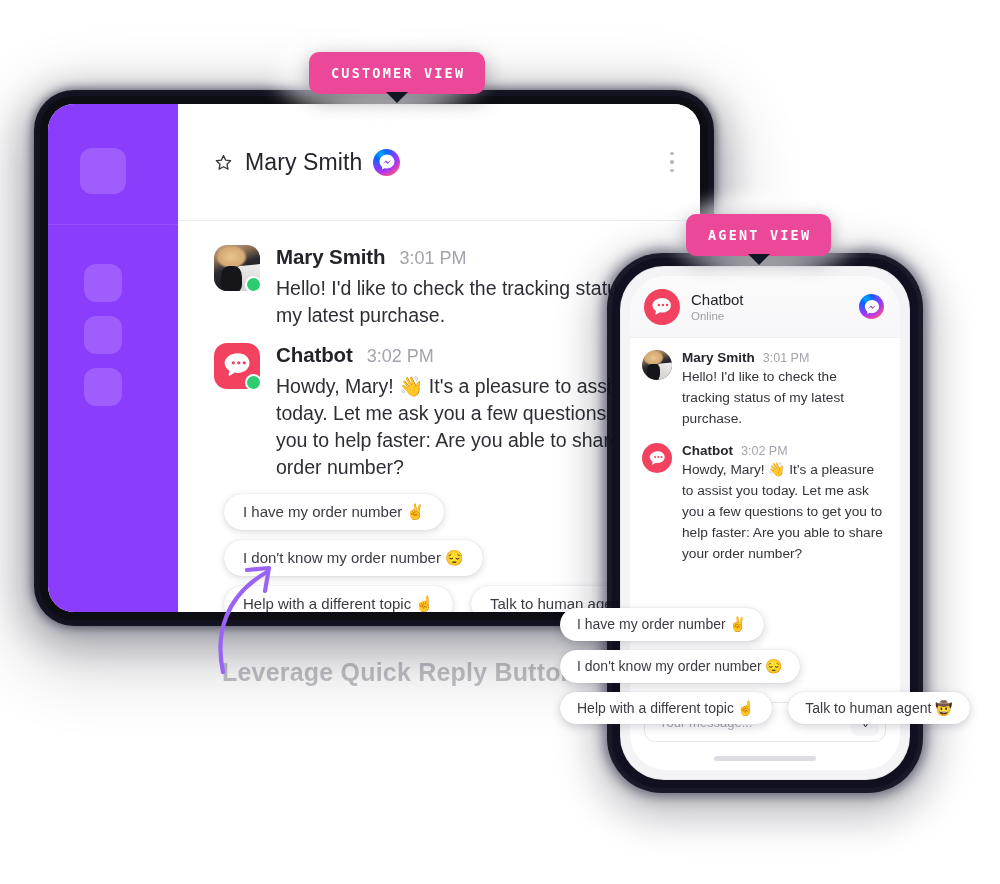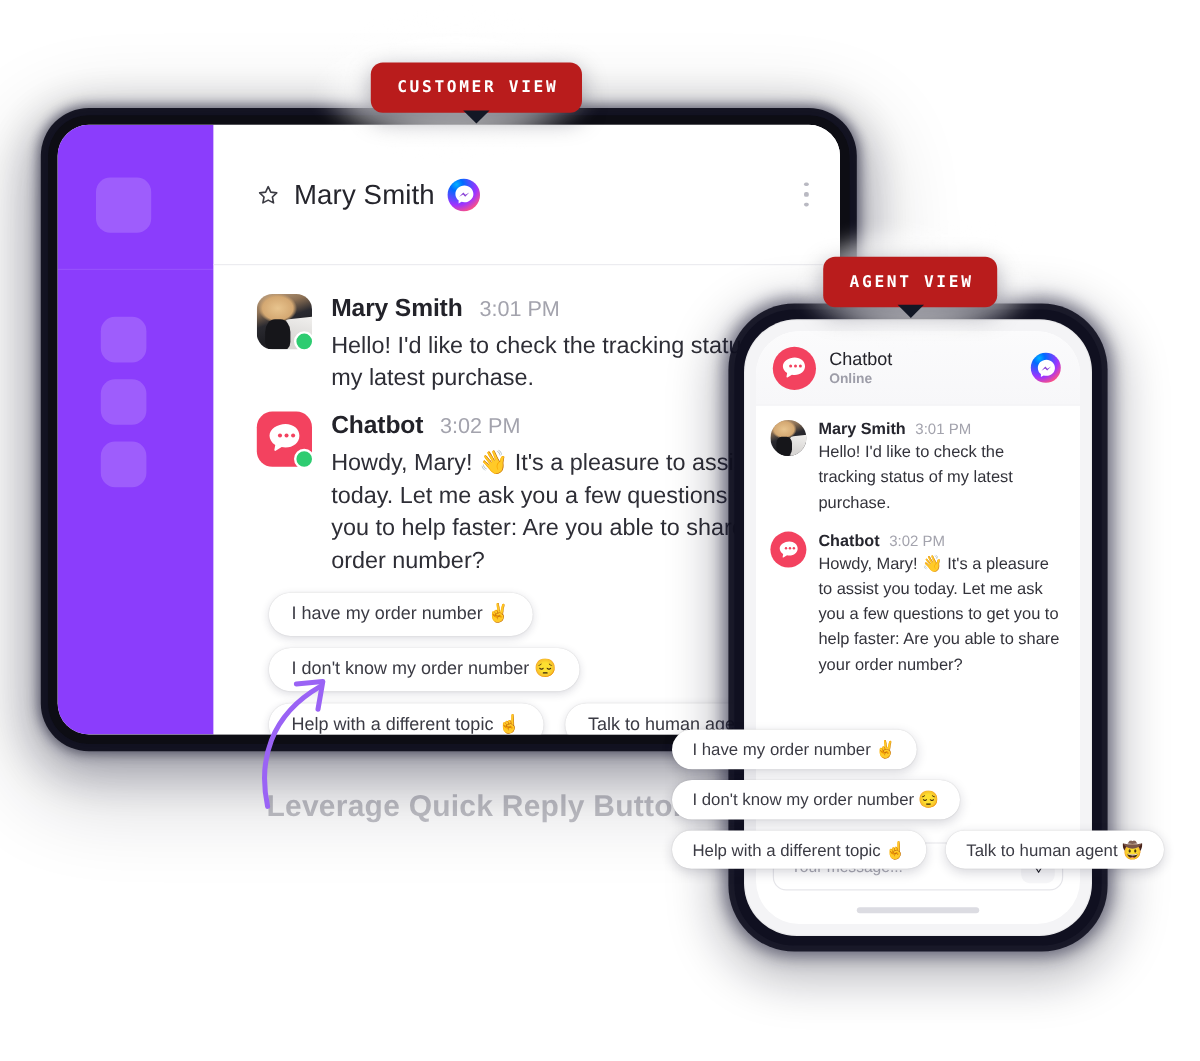--- a/index.html
+++ b/index.html
@@ -272,21 +272,21 @@
     position: absolute;
     left: 205px;
     top: 548px;
     width: 100px;
     height: 130px;
   }
 
   
   .tip {
     position: absolute;
-    background: #b91c1c;
+    background: #ec4899;
     border-radius: 10px;
     color: #ffffff;
     font-family: "DejaVu Sans Mono", "Liberation Mono", monospace;
     font-size: 13.5px;
     letter-spacing: 2.2px;
     font-weight: 700;
     padding: 13px 20px 13px 22px;
     box-shadow: 0 6px 20px rgba(10,10,30,0.35);
     white-space: nowrap;
   }
@@ -371,21 +371,20 @@
   .ph-bot-avatar svg { width: 72%; height: 72%; }
   .ph-hname {
     font-size: 15px;
     color: #23232a;
     line-height: 1.15;
   }
   .ph-hstatus {
     font-size: 11.5px;
     color: #9d9da8;
     margin-top: 2px;
-    font-weight: bold;
   }
   .ph-msgr {
     margin-left: auto;
     width: 25px; height: 25px;
     border-radius: 50%;
     position: relative;
     background: radial-gradient(circle at 28% 18%, #00b2ff 0%, #006aff 18%, #a033ff 58%, #ff5280 82%, #ff7061 100%);
     flex: 0 0 25px;
   }
 

